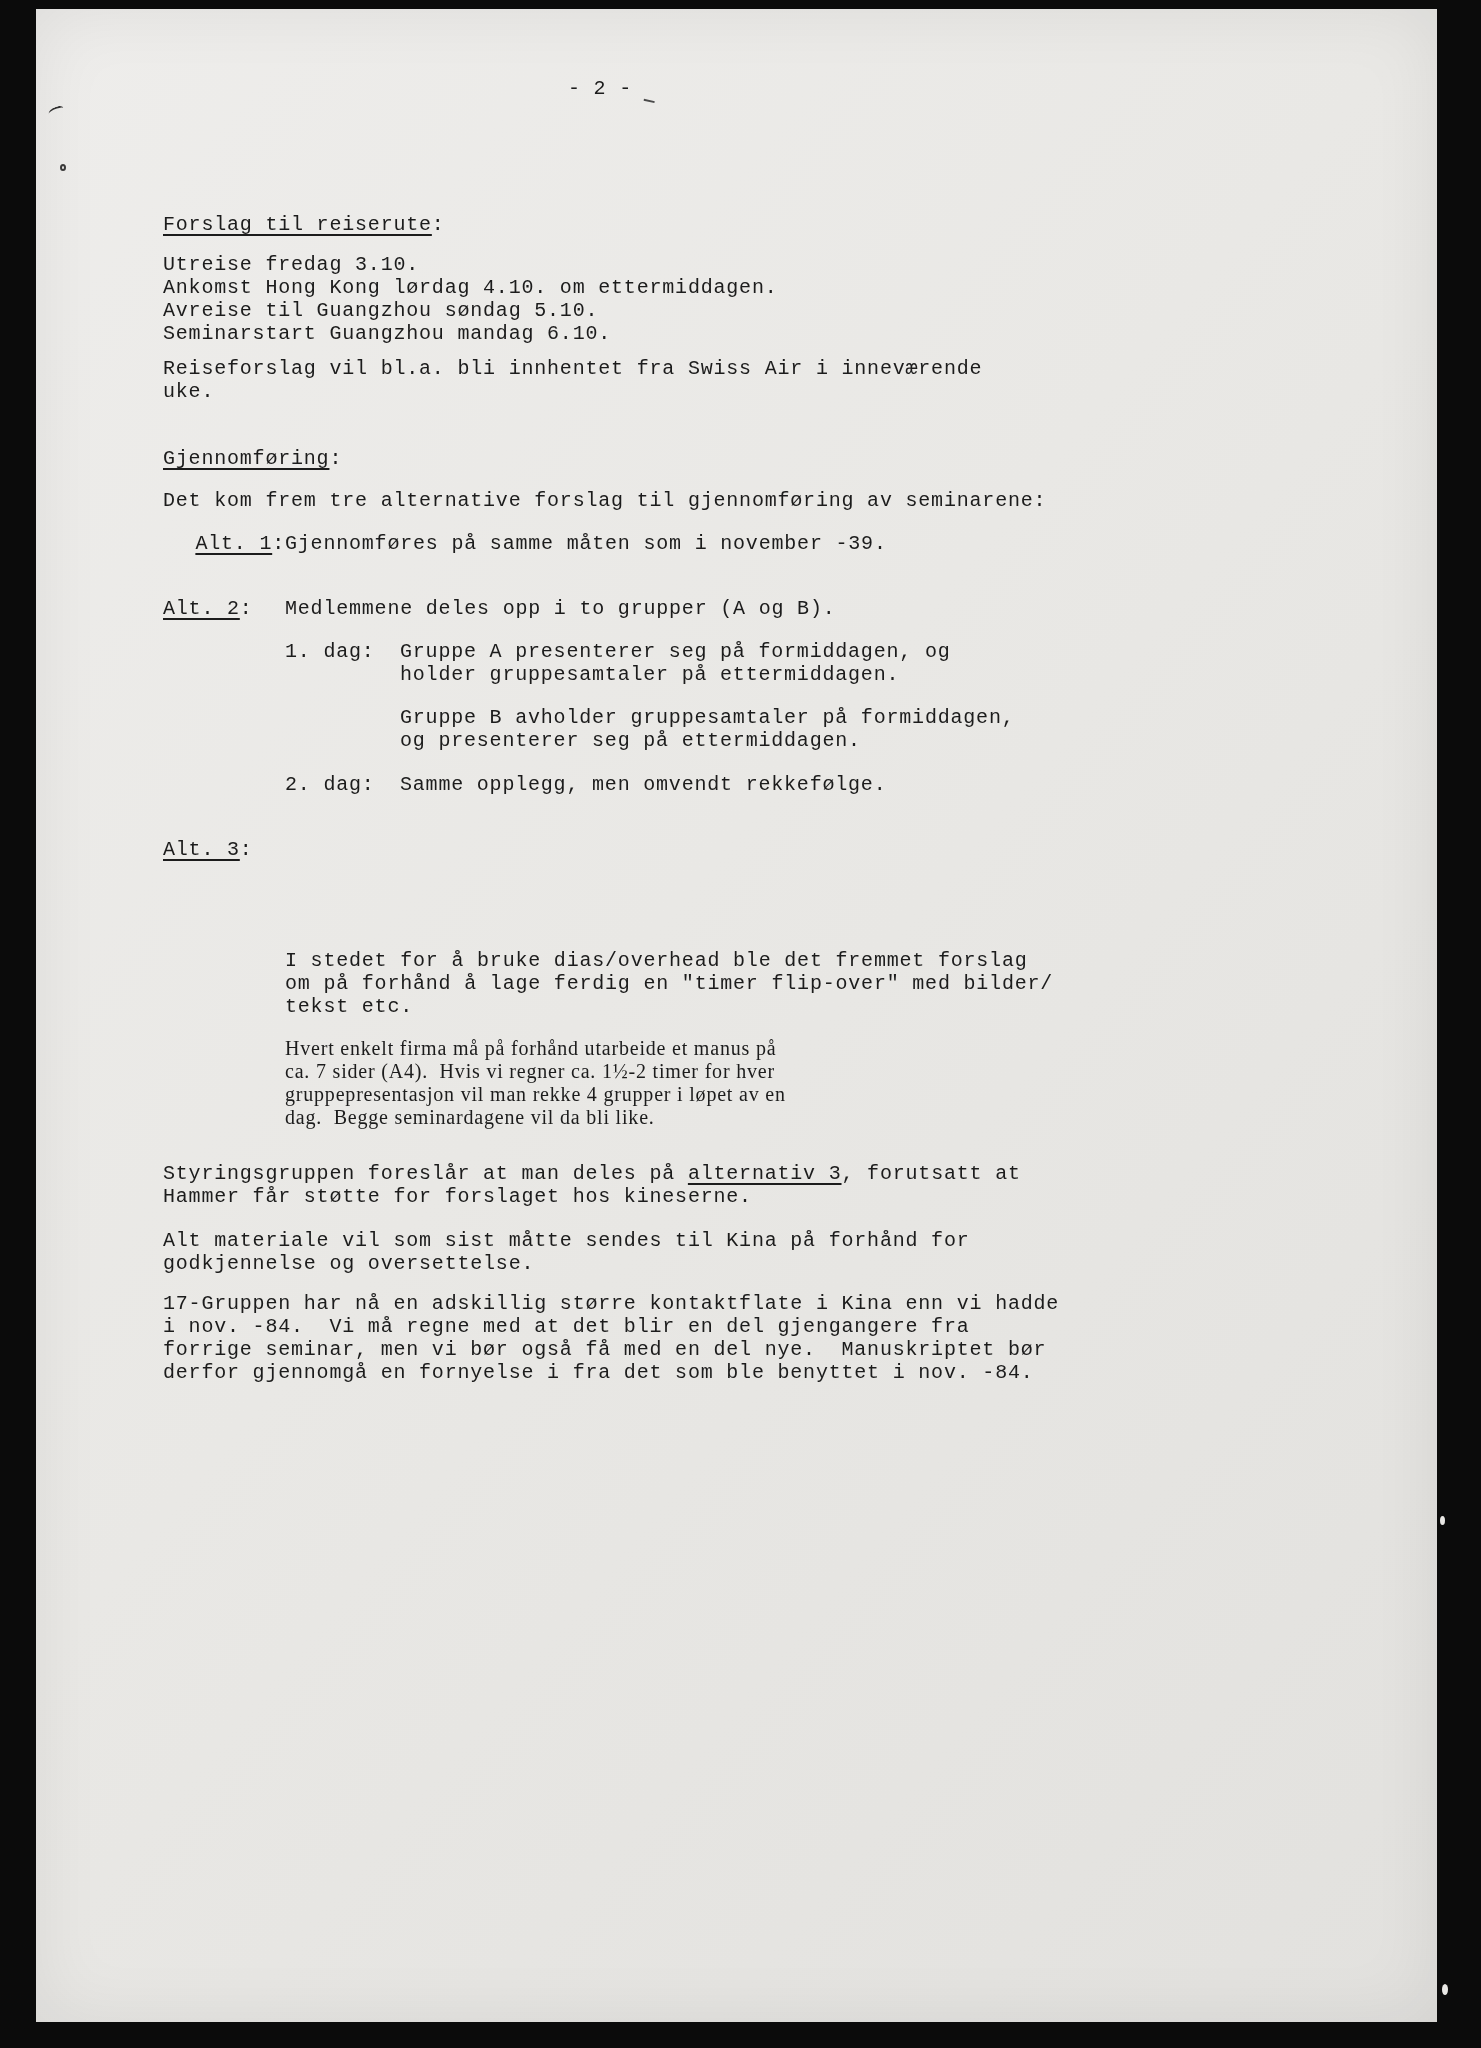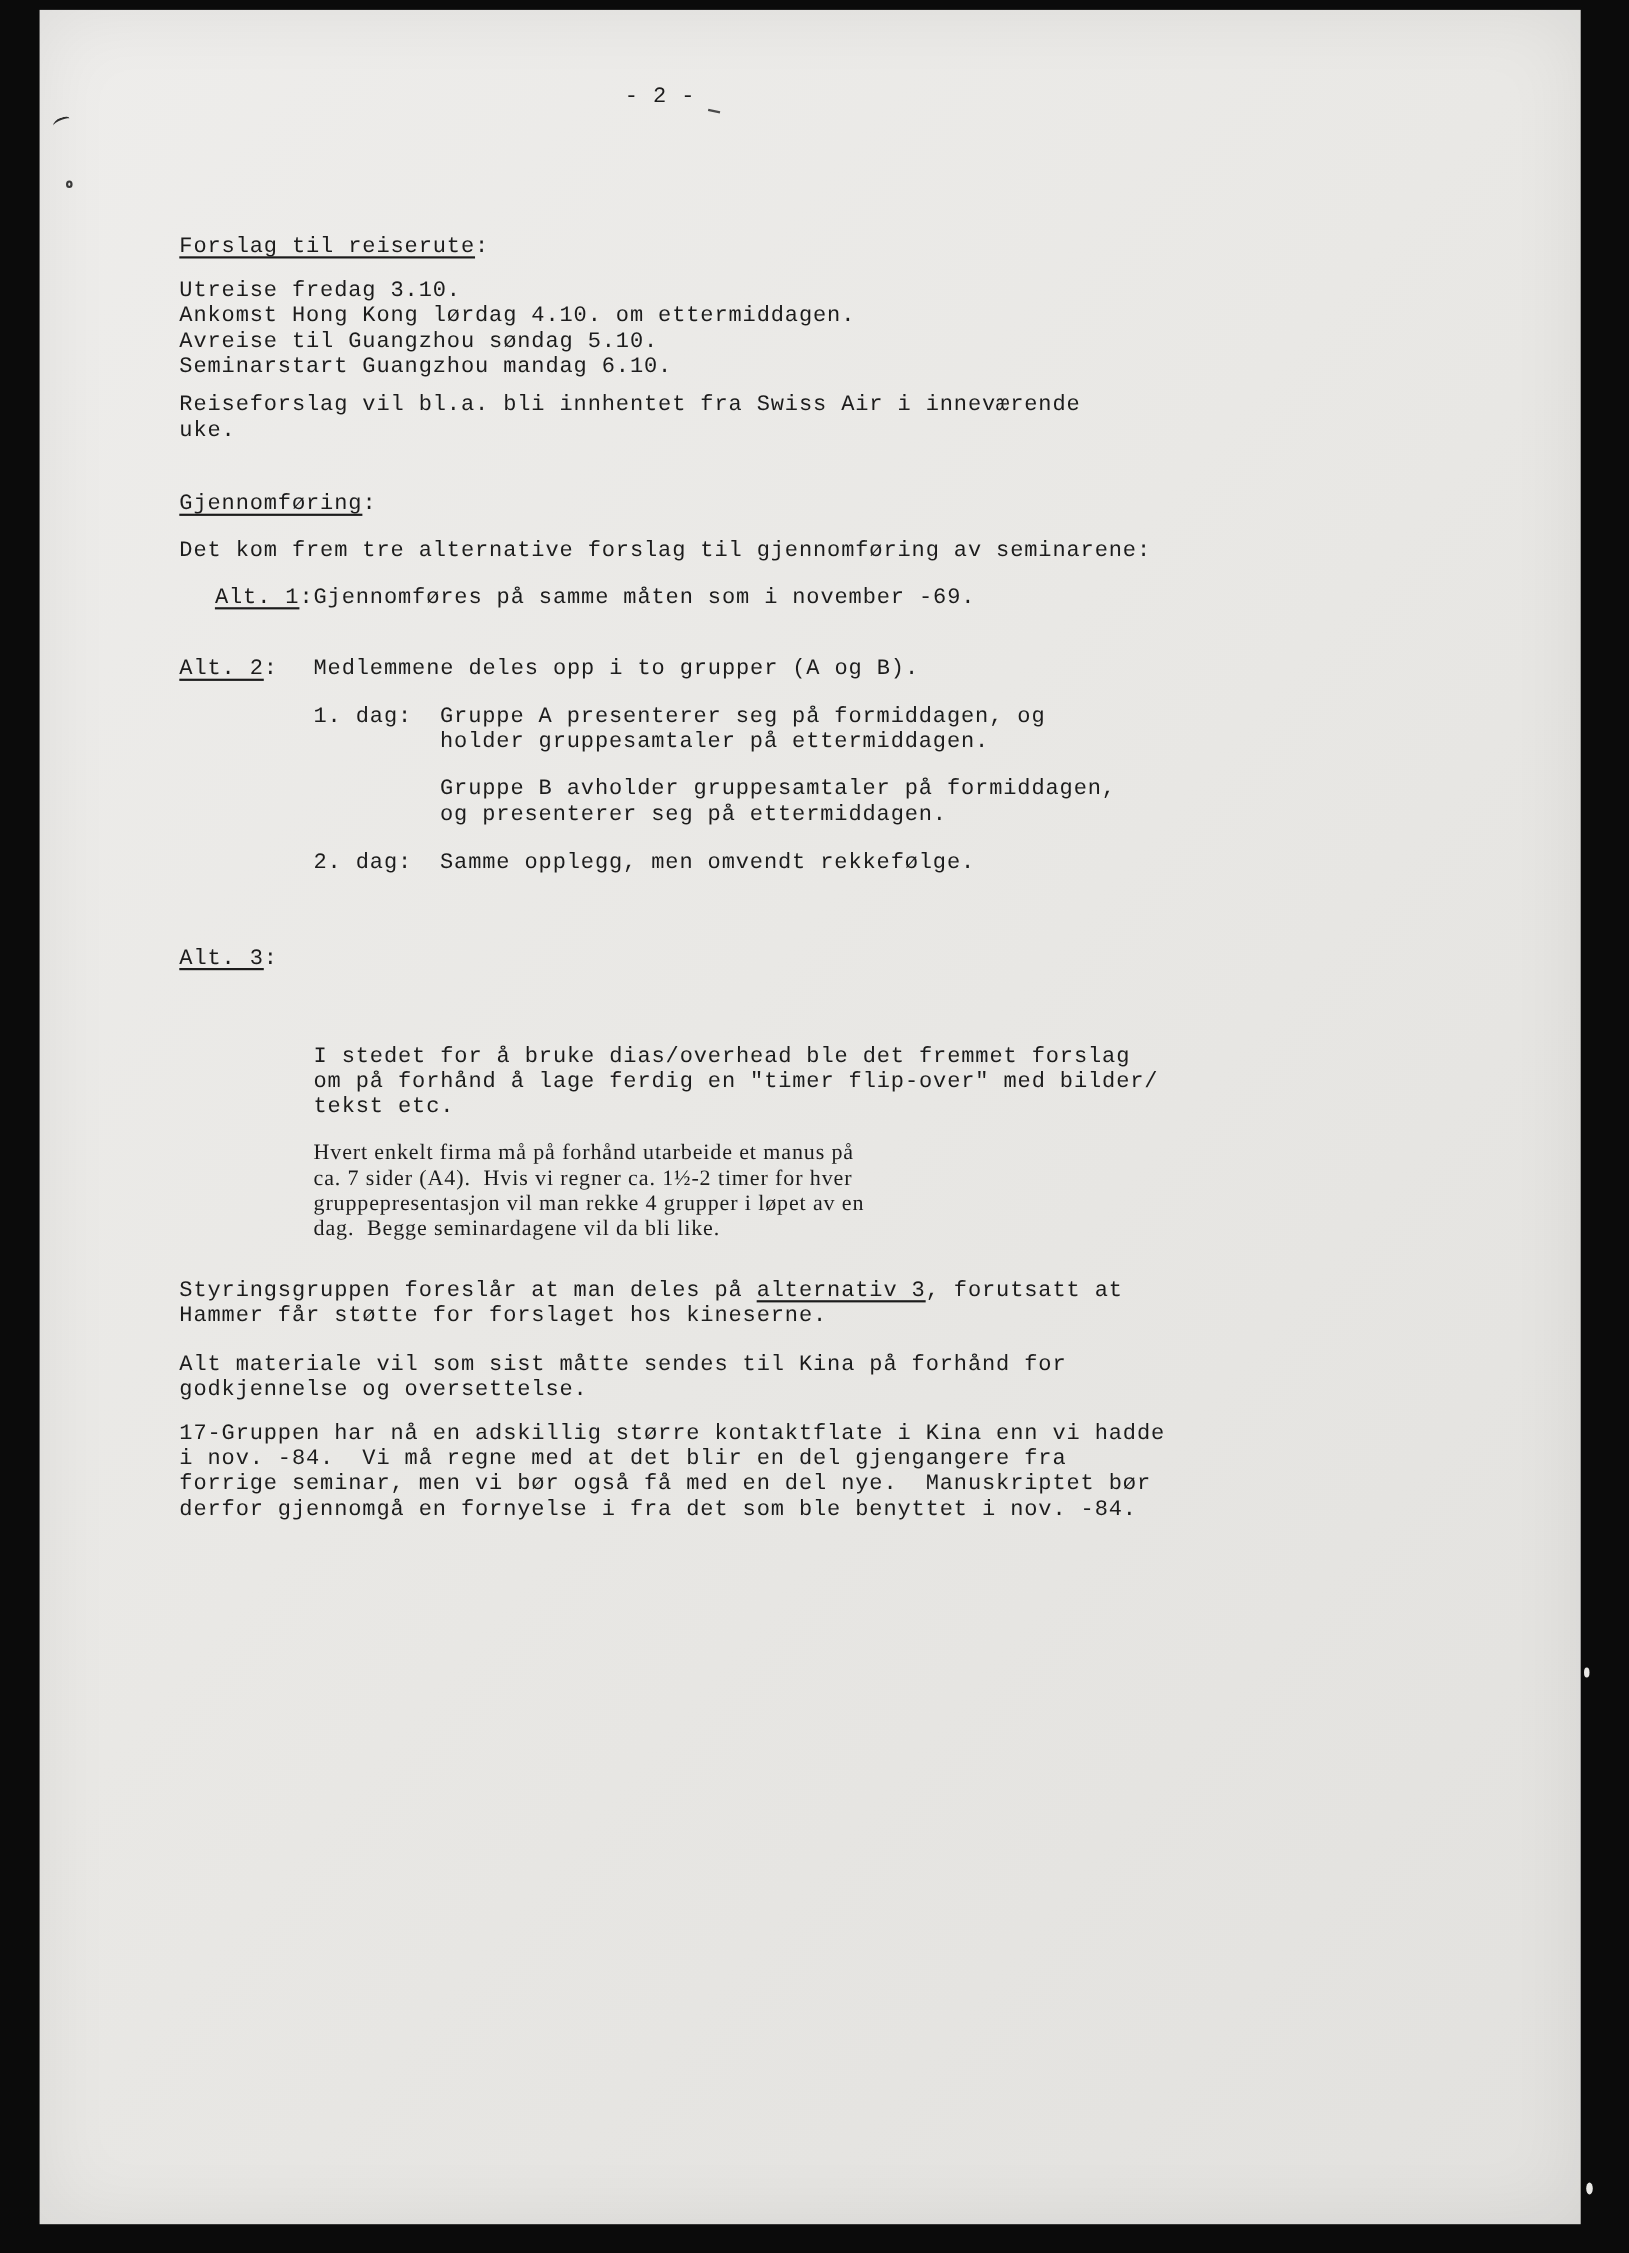--- a/index.html
+++ b/index.html
@@ -84,21 +84,21 @@
 
     <div class="block" style="left:127px; top:348px;">Reiseforslag vil bl.a. bli innhentet fra Swiss Air i inneværende
 uke.</div>
 
     <div class="block" style="left:127px; top:438px;"><span class="u">Gjennomføring</span><span>:</span></div>
 
     <div class="block" style="left:127px; top:480px;">Det kom frem tre alternative forslag til gjennomføring av seminarene:</div>
 
     <div class="row" style="left:127px; top:523px; width:960px;text-align:right;">
       <span class="label-col-alt"><span class="u">Alt. 1</span><span>:</span></span>
-      <div class="row-text">Gjennomføres på samme måten som i november -69.</div>
+      <div class="row-text">Gjennomføres på samme måten som i november -39.</div>
     </div>
 
     <div class="row" style="left:127px; top:588px; width:960px;">
       <span class="label-col-alt"><span class="u">Alt. 2</span><span>:</span></span>
       <div class="row-text">Medlemmene deles opp i to grupper (A og B).</div>
     </div>
 
     <div class="row" style="left:249px; top:631px; width:840px;">
       <span class="label-col-day">1. dag:</span>
       <div class="row-text">Gruppe A presenterer seg på formiddagen, og
@@ -106,21 +106,21 @@
     </div>
 
     <div class="block" style="left:364px; top:697px;">Gruppe B avholder gruppesamtaler på formiddagen,
 og presenterer seg på ettermiddagen.</div>
 
     <div class="row" style="left:249px; top:764px; width:840px;">
       <span class="label-col-day">2. dag:</span>
       <div class="row-text">Samme opplegg, men omvendt rekkefølge.</div>
     </div>
 
-    <div class="row" style="left:127px; top:851px; width:960px;flex-direction:column;">
+    <div class="row" style="left:127px; top:829px; width:960px;flex-direction:column;">
       <span class="label-col-alt"><span class="u">Alt. 3</span><span>:</span></span>
     </div>
 
     <div class="block" style="left:249px; top:940px;">I stedet for å bruke dias/overhead ble det fremmet forslag
 om på forhånd å lage ferdig en "timer flip-over" med bilder/
 tekst etc.</div>
 
     <div class="block" style="left:249px; top:1028px;font-family:Liberation Serif, serif;">Hvert enkelt firma må på forhånd utarbeide et manus på
 ca. 7 sider (A4).  Hvis vi regner ca. 1½-2 timer for hver
 gruppepresentasjon vil man rekke 4 grupper i løpet av en

